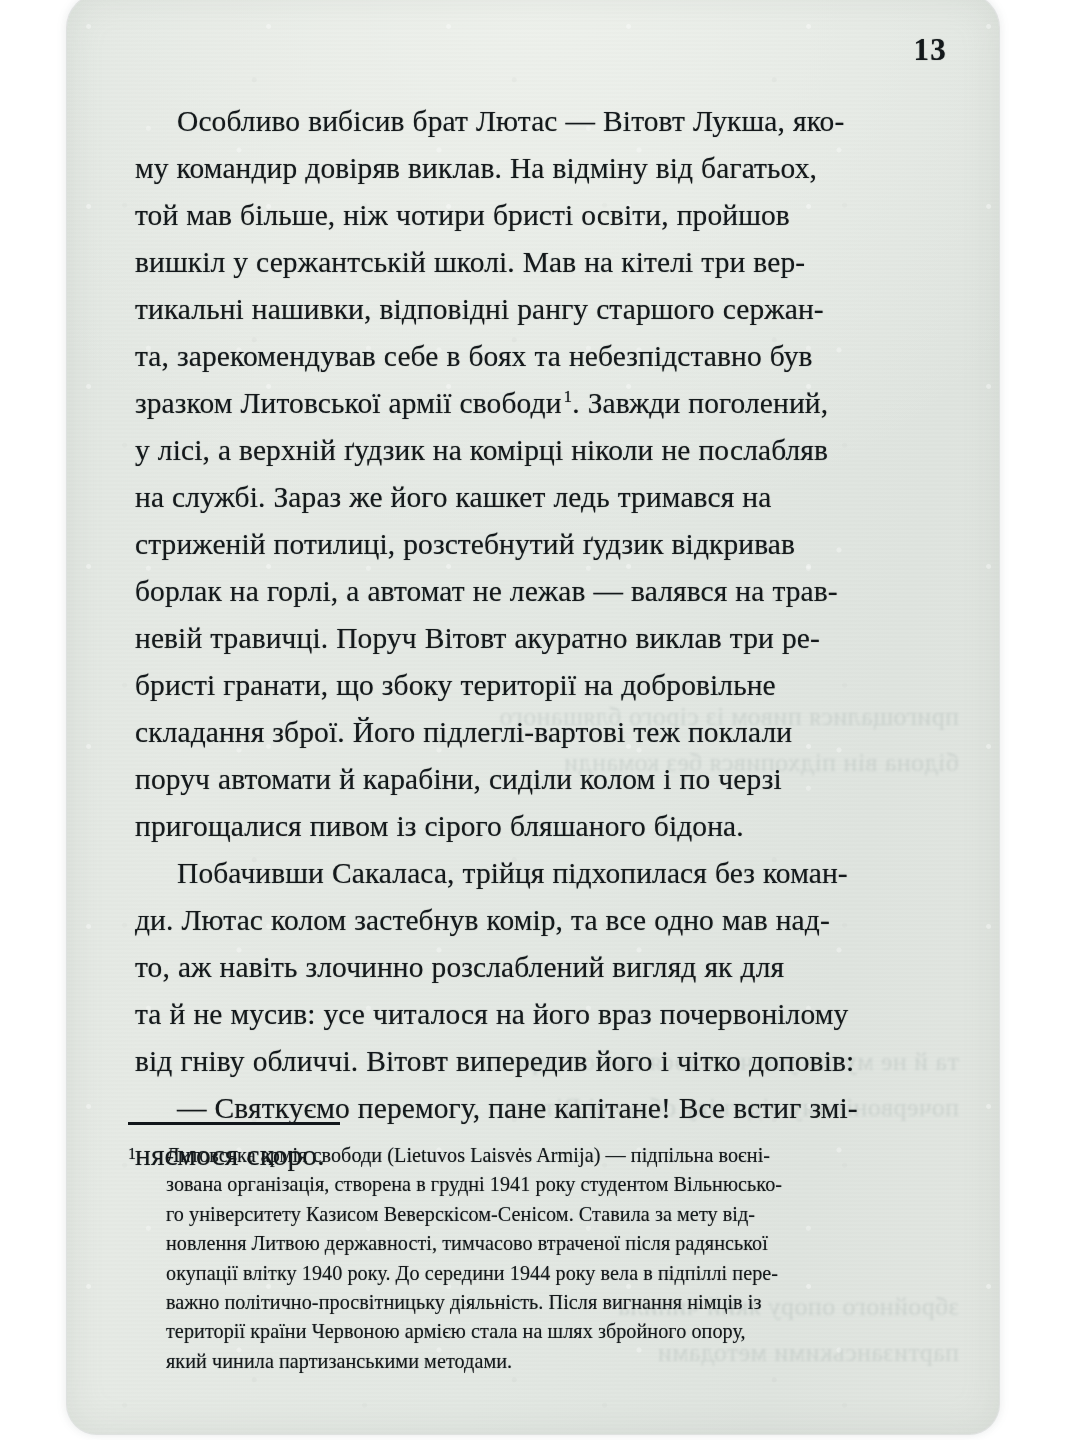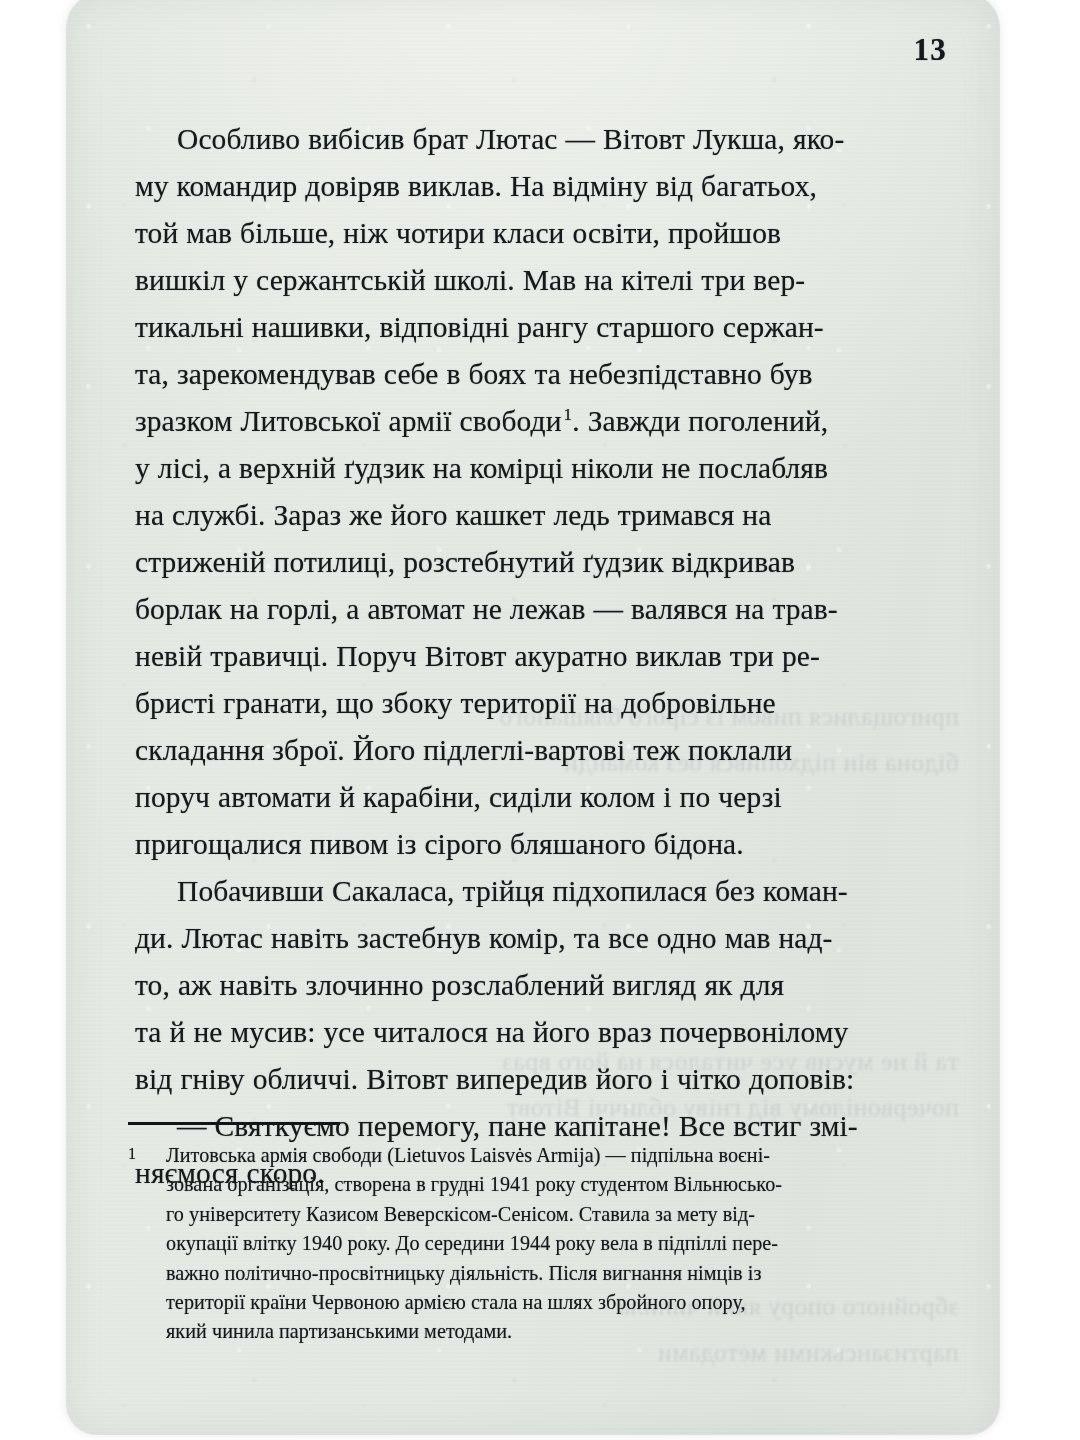--- a/index.html
+++ b/index.html
@@ -84,21 +84,20 @@
     letter-spacing: 1.2px;
     text-shadow: 0 0 1.1px rgba(20,25,27,0.55);
   }
 
   
   #text-block {
     position: absolute;
     left: 68px;
     top: 104px;
     width: 788px;
-    margin-top: 18px;
   }
 
   .body-para {
     margin: 0;
     font-size: 29.5px;
     line-height: 47px;
     color: #14191b;
     text-align: left;
     letter-spacing: .1px;
     word-spacing: .5px;
@@ -182,59 +181,60 @@
     <div class="bleed-through" id="bleed-low">збройного опору який чинила
 партизанськими методами</div>
 
     <div id="folio">13</div>
 
     <div id="text-block">
 
       <p class="body-para">
         <span class="ln indent">Особливо вибісив брат Лютас — Вітовт Лукша, яко-</span>
         <span class="ln">му командир довіряв виклав. На відміну від багатьох,</span>
-        <span class="ln">той мав більше, ніж чотири класи освіти, пройшов</span>
+        <span class="ln">той мав більше, ніж чотири бристі освіти, пройшов</span>
         <span class="ln">вишкіл у сержантській школі. Мав на кітелі три вер-</span>
         <span class="ln">тикальні нашивки, відповідні рангу старшого сержан-</span>
         <span class="ln">та, зарекомендував себе в боях та небезпідставно був</span>
         <span class="ln"><span>зразком Литовської армії свободи</span><sup class="fn-ref">1</sup><span>. Завжди поголений,</span></span>
         <span class="ln">у лісі, а верхній ґудзик на комірці ніколи не послабляв</span>
         <span class="ln">на службі. Зараз же його кашкет ледь тримався на</span>
         <span class="ln">стриженій потилиці, розстебнутий ґудзик відкривав</span>
         <span class="ln">борлак на горлі, а автомат не лежав — валявся на трав-</span>
         <span class="ln">невій травичці. Поруч Вітовт акуратно виклав три ре-</span>
         <span class="ln">бристі гранати, що збоку території на добровільне</span>
         <span class="ln">складання зброї. Його підлеглі-вартові теж поклали</span>
         <span class="ln">поруч автомати й карабіни, сиділи колом і по черзі</span>
         <span class="ln">пригощалися пивом із сірого бляшаного бідона.</span>
       </p>
 
       <p class="body-para">
         <span class="ln indent">Побачивши Сакаласа, трійця підхопилася без коман-</span>
-        <span class="ln">ди. Лютас навіть застебнув комір, та все одно мав над-</span>
+        <span class="ln">ди. Лютас колом застебнув комір, та все одно мав над-</span>
         <span class="ln">то, аж навіть злочинно розслаблений вигляд як для</span>
         <span class="ln">та й не мусив: усе читалося на його враз почервонілому</span>
         <span class="ln">від гніву обличчі. Вітовт випередив його і чітко доповів:</span>
       </p>
 
       <p class="body-para">
         <span class="ln indent">— Святкуємо перемогу, пане капітане! Все встиг змі-</span>
         <span class="ln">няємося скоро.</span>
       </p>
 
     </div>
 
     <div id="footnote-area">
       <div id="footnote-rule"></div>
       <div id="footnote-body">
         <div id="footnote-marker">1</div>
         <div id="footnote-text">
           <span class="ln">Литовська армія свободи (Lietuvos Laisvės Armija) — підпільна воєні-</span>
           <span class="ln">зована організація, створена в грудні 1941 року студентом Вільнюсько-</span>
           <span class="ln">го університету Казисом Веверскісом-Сенісом. Ставила за мету від-</span>
+          <span class="ln">новлення Литвою державності, тимчасово втраченої після радянської</span>
           <span class="ln">окупації влітку 1940 року. До середини 1944 року вела в підпіллі пере-</span>
           <span class="ln">важно політично-просвітницьку діяльність. Після вигнання німців із</span>
           <span class="ln">території країни Червоною армією стала на шлях збройного опору,</span>
           <span class="ln">який чинила партизанськими методами.</span>
         </div>
       </div>
     </div>
 
   </div>
 

